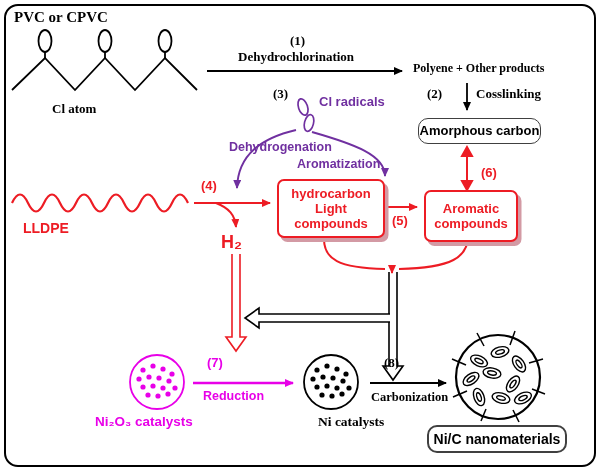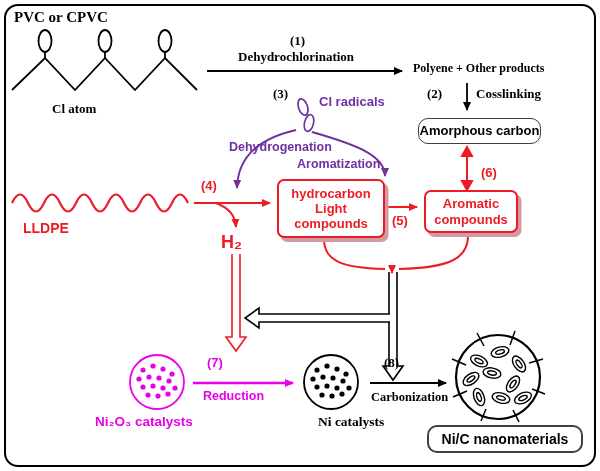--- a/index.html
+++ b/index.html
@@ -216,23 +216,23 @@
   </div>
 
   <div class="box rbox" style="left:277px;top:179px;width:108px;height:59px;font-size:13px">
     <div>
       <div>hydrocarbon</div>
       <div>Light</div>
       <div>compounds</div>
     </div>
   </div>
 
-  <div class="box rbox" style="left:424px;top:190px;width:94px;height:43px;font-size:13px">
+  <div class="box rbox" style="left:424px;top:190px;width:94px;height:52px;font-size:13px">
     <div>
       <div>Aromatic</div>
       <div>compounds</div>
     </div>
   </div>
 
-  <div class="box kbox" style="left:427px;top:425px;width:156px;height:28px;font-size:14px;border-width:2.2px">
+  <div class="box kbox" style="left:427px;top:425px;width:140px;height:28px;font-size:14px;border-width:2.2px">
     <span>Ni/C nanomaterials</span>
   </div>
 </div>
 
 </body></html>

